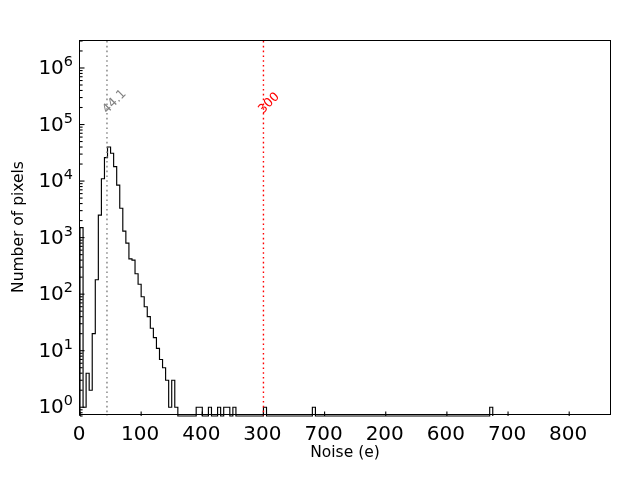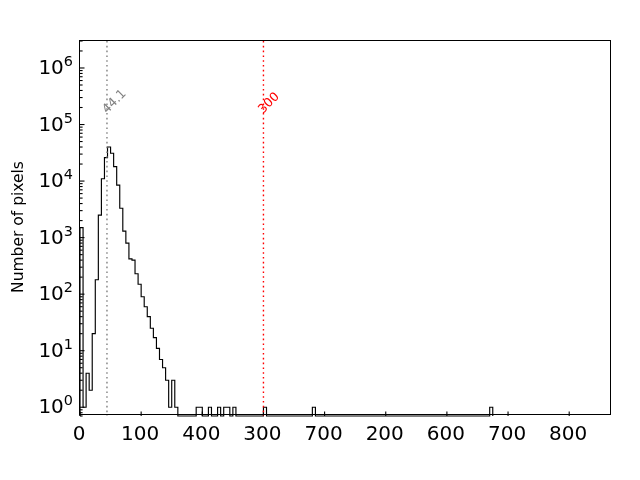--- a/index.html
+++ b/index.html
@@ -99,20 +99,21 @@
   }
 </style>
 </head>
 <body>
 
 <div id="figure">
 
 
   <div id="ylabel" style="left: 18px; top: 227.5px; width: 200px; margin-left: -100px; margin-top: -10px;">Number of pixels</div>
 
+  <div id="xlabel" style="left: 345px; top: 443px;">Noise (e)</div>
 
   <div id="ytick-labels">
       <div class="tick-label ytick-label" style="right: 567px; top: 406.241px;">10<sup>0</sup></div>
       <div class="tick-label ytick-label" style="right: 567px; top: 349.697px;">10<sup>1</sup></div>
       <div class="tick-label ytick-label" style="right: 567px; top: 293.154px;">10<sup>2</sup></div>
       <div class="tick-label ytick-label" style="right: 567px; top: 236.61px;">10<sup>3</sup></div>
       <div class="tick-label ytick-label" style="right: 567px; top: 180.066px; margin-left: 36px;">10<sup>4</sup></div>
       <div class="tick-label ytick-label" style="right: 567px; top: 123.522px; text-align: center;">10<sup>5</sup></div>
       <div class="tick-label ytick-label" style="right: 567px; top: 66.9783px;">10<sup>6</sup></div>
     </div>

